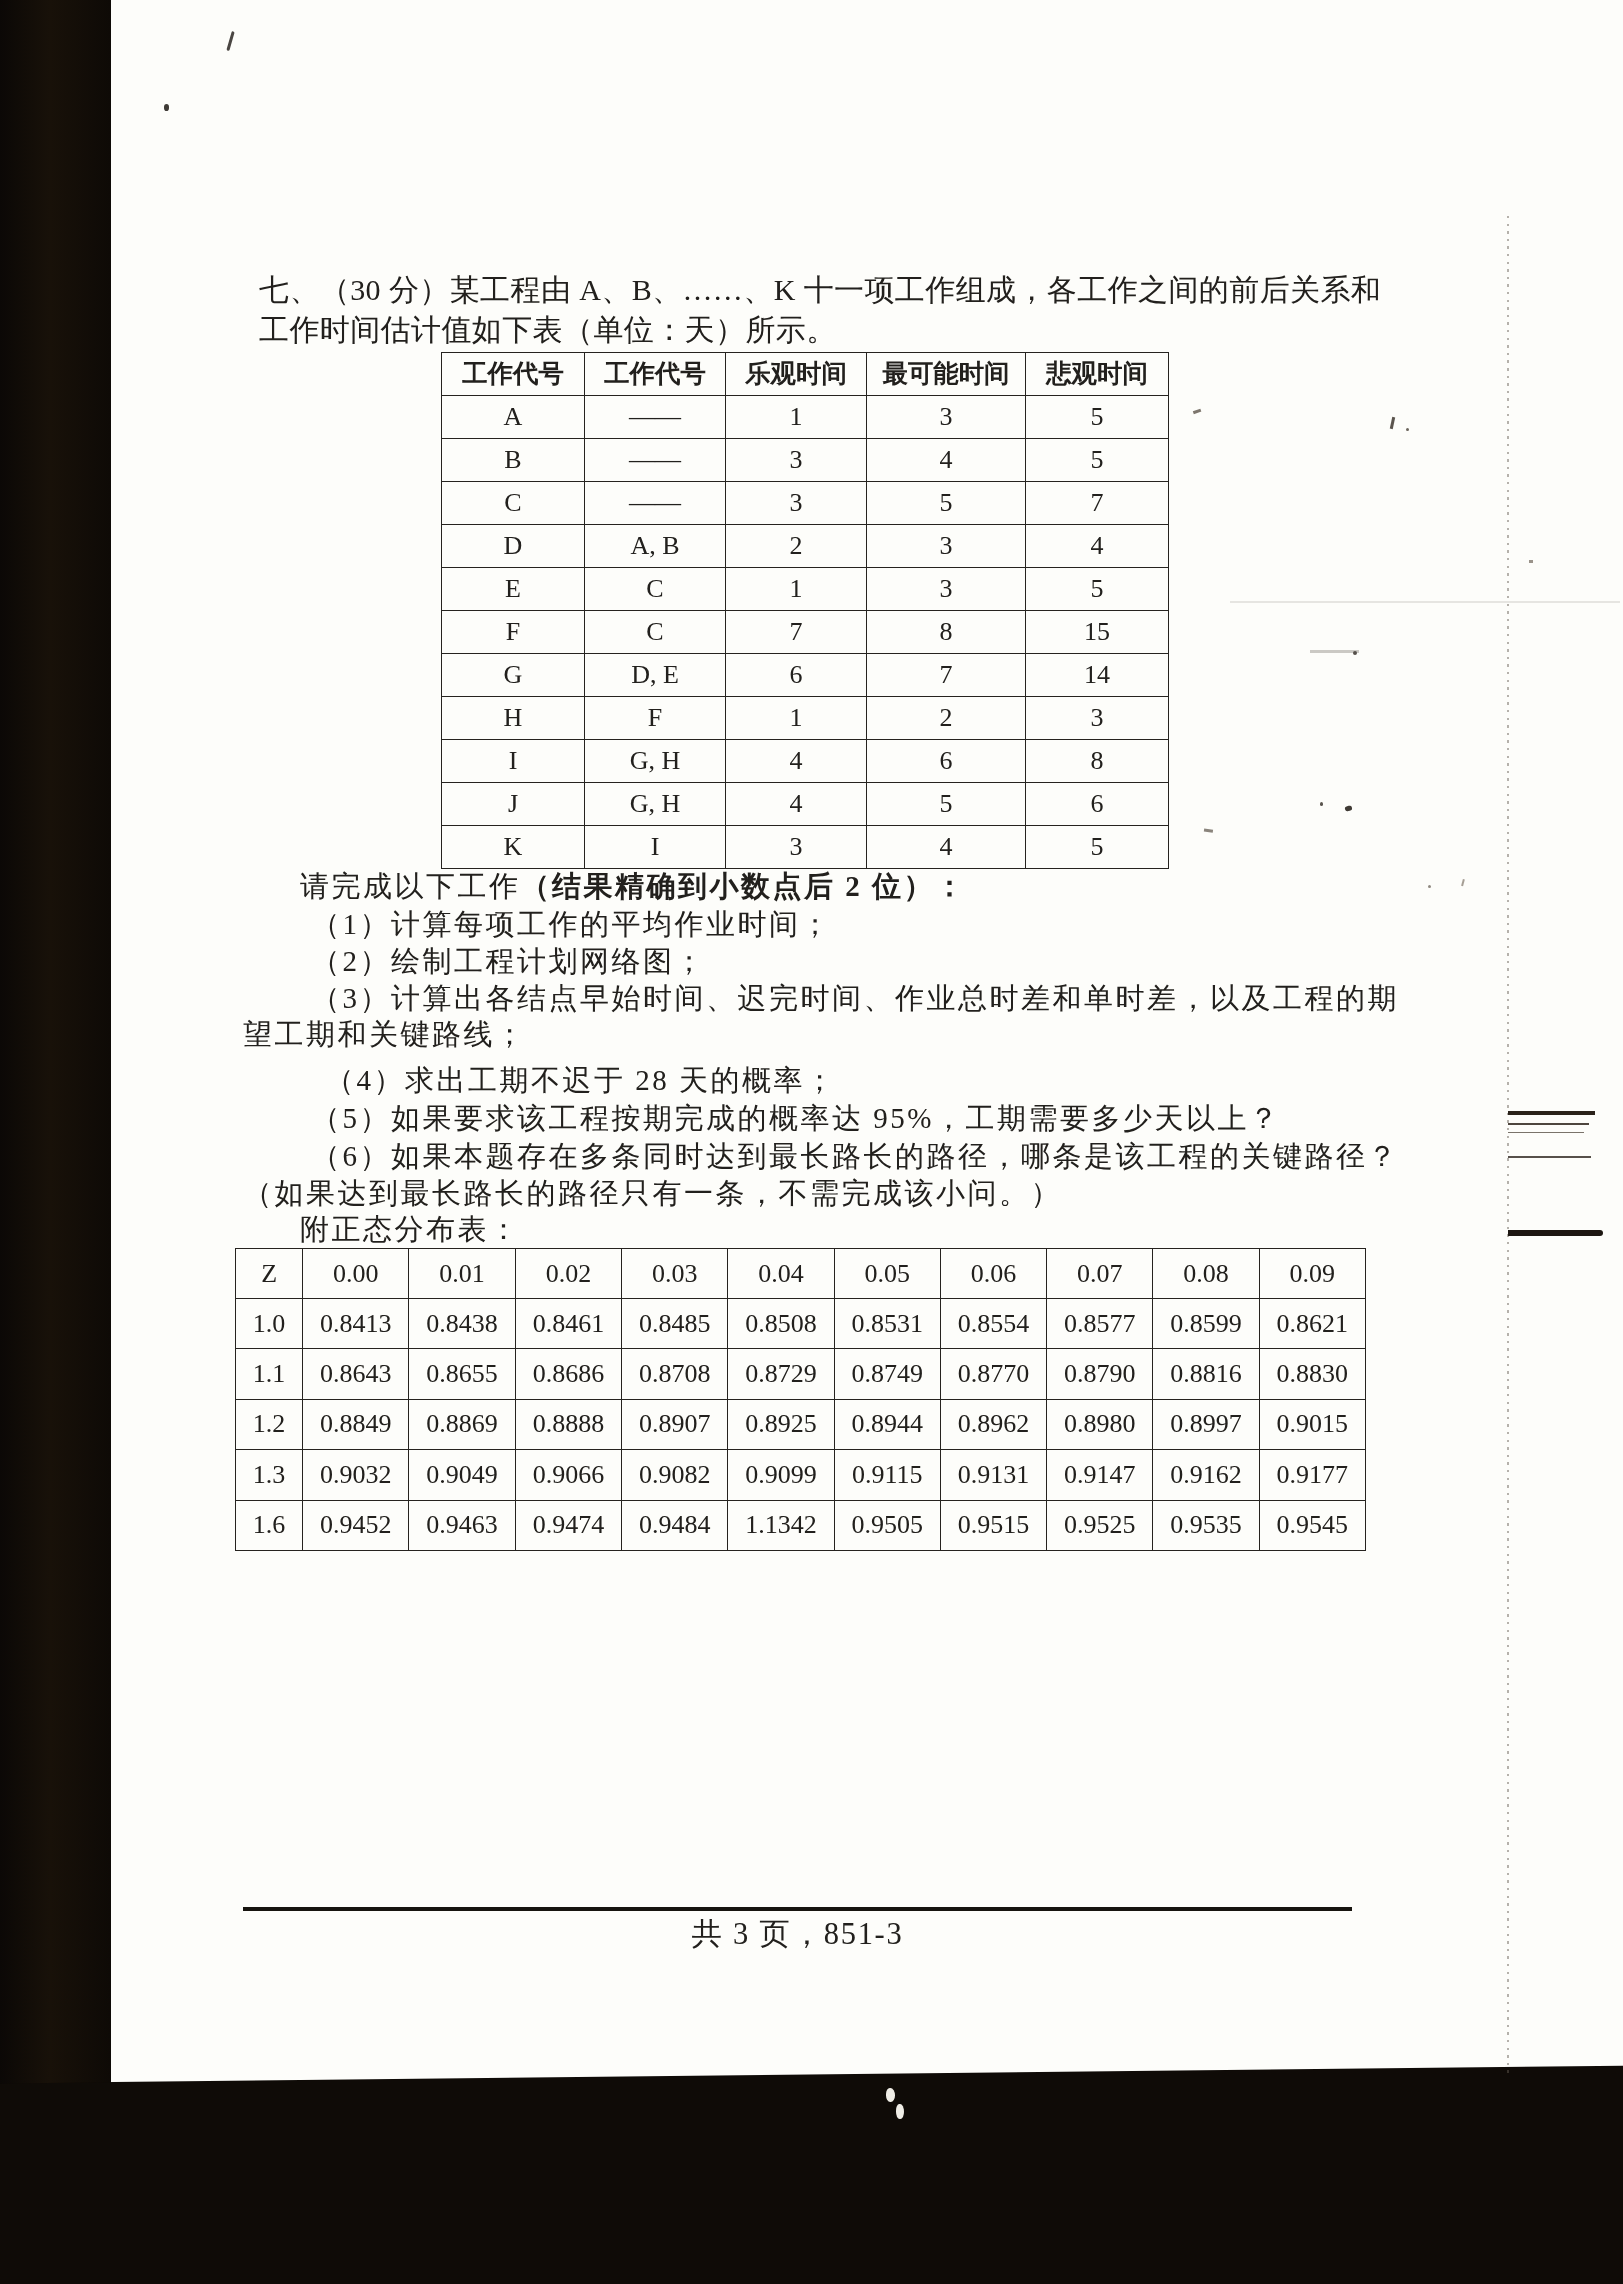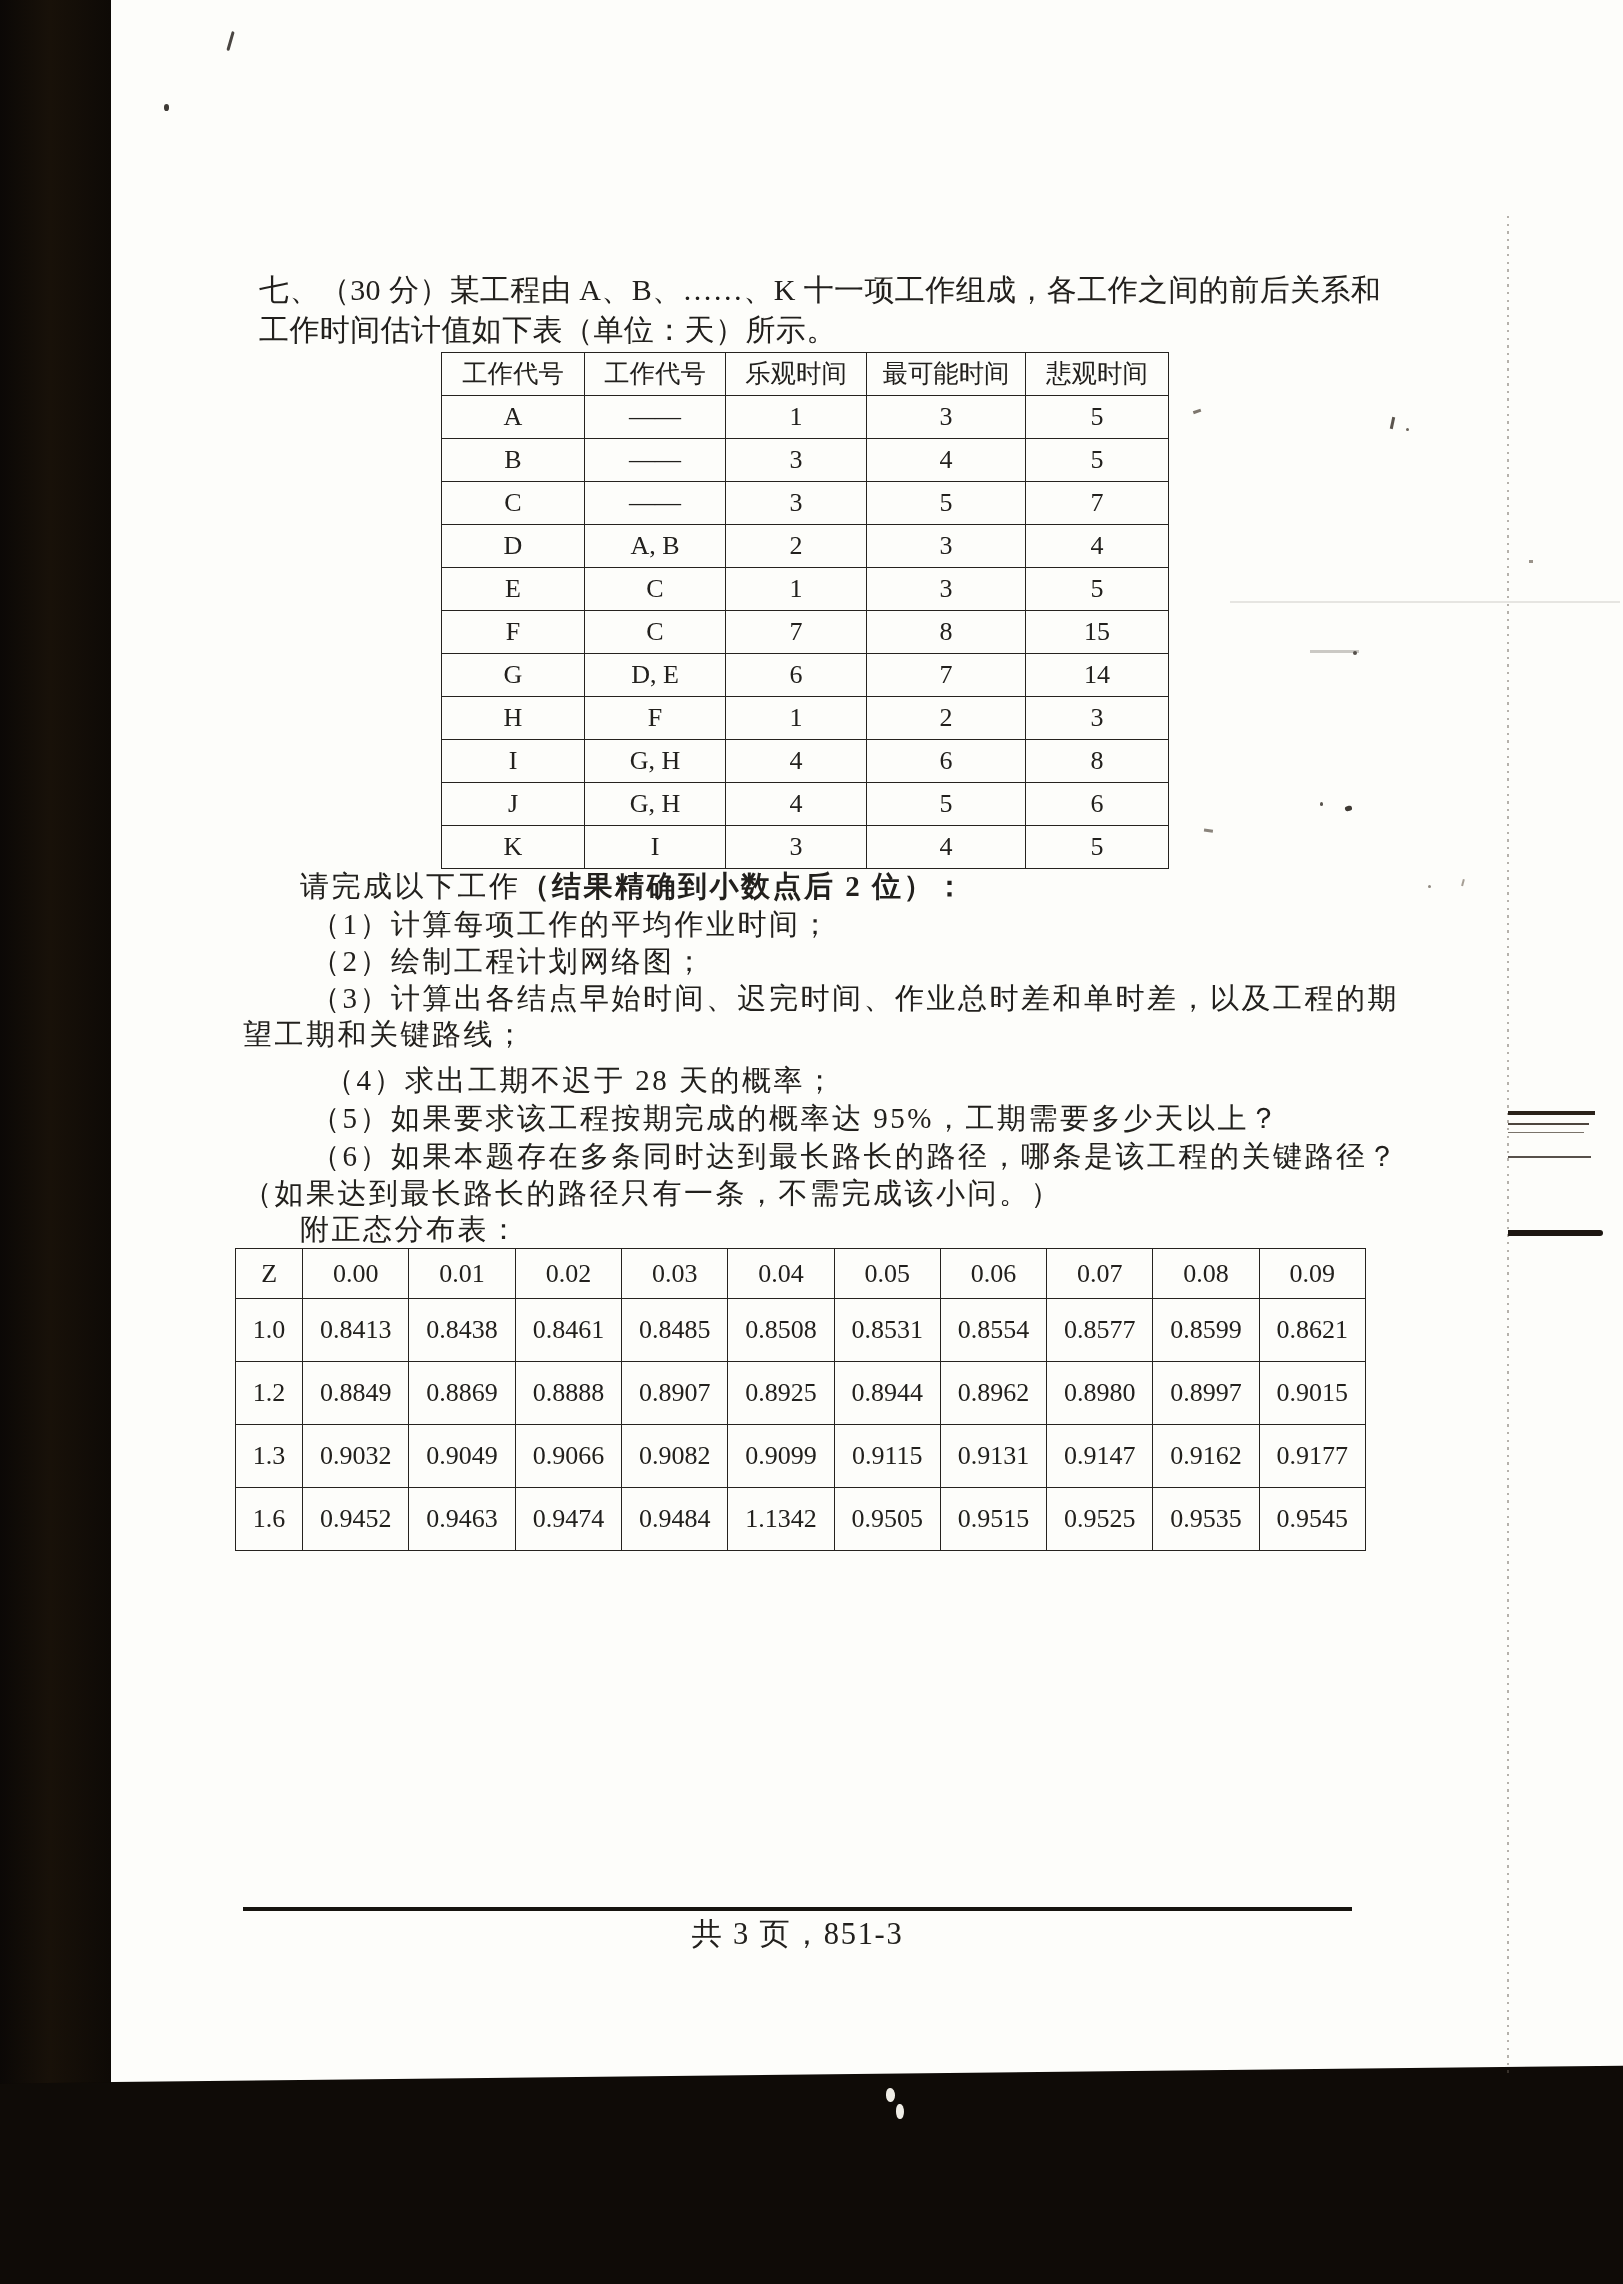--- a/index.html
+++ b/index.html
@@ -28,21 +28,21 @@
   .title-line{font-size:30px;line-height:37px;text-align:center;}
   .ins{font-size:29px;line-height:36px;letter-spacing:2.5px;white-space:nowrap;}
   .ins .bold{font-weight:700;}
 
   
   table{border-collapse:collapse;table-layout:fixed;background:transparent;}
   .task-table{left:441px;top:352px;width:728px;height:507px;}
   .task-table th,.task-table td{
     border:1.7px solid #26231f;text-align:center;vertical-align:middle;
     font-size:25.4px;padding:0;overflow:hidden;}
-  .task-table th{font-weight:400;height:42px;}
+  .task-table th{font-weight:700;height:42px;}
   .task-table td{height:42px;font-size:26px;}
 
   .normal-table{left:235px;top:1248px;width:1131px;height:303px;}
   .normal-table th,.normal-table td{
     border:1.7px solid #26231f;text-align:center;vertical-align:middle;
     font-size:26px;font-weight:400;padding:0;overflow:hidden;}
   .normal-table thead tr{height:50px;}
   .normal-table tbody tr{height:50px;}
 
   
@@ -231,20 +231,33 @@
         <td>0.8461</td>
         <td>0.8485</td>
         <td>0.8508</td>
         <td>0.8531</td>
         <td>0.8554</td>
         <td>0.8577</td>
         <td>0.8599</td>
         <td>0.8621</td>
       </tr>
       <tr>
+        <td>1.1</td>
+        <td>0.8643</td>
+        <td>0.8655</td>
+        <td>0.8686</td>
+        <td>0.8708</td>
+        <td>0.8729</td>
+        <td>0.8749</td>
+        <td>0.8770</td>
+        <td>0.8790</td>
+        <td>0.8816</td>
+        <td>0.8830</td>
+      </tr>
+      <tr>
         <td>1.2</td>
         <td>0.8849</td>
         <td>0.8869</td>
         <td>0.8888</td>
         <td>0.8907</td>
         <td>0.8925</td>
         <td>0.8944</td>
         <td>0.8962</td>
         <td>0.8980</td>
         <td>0.8997</td>

